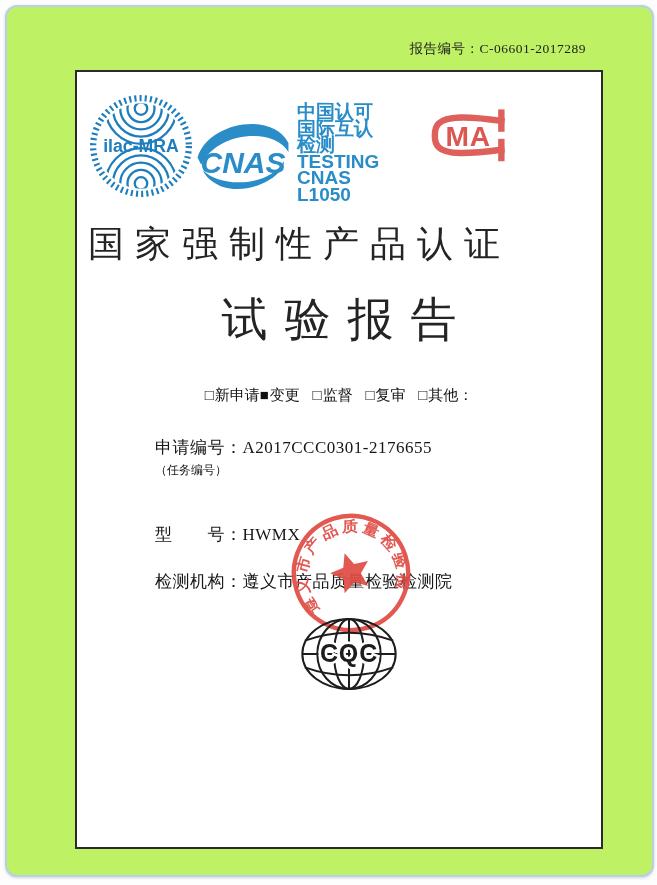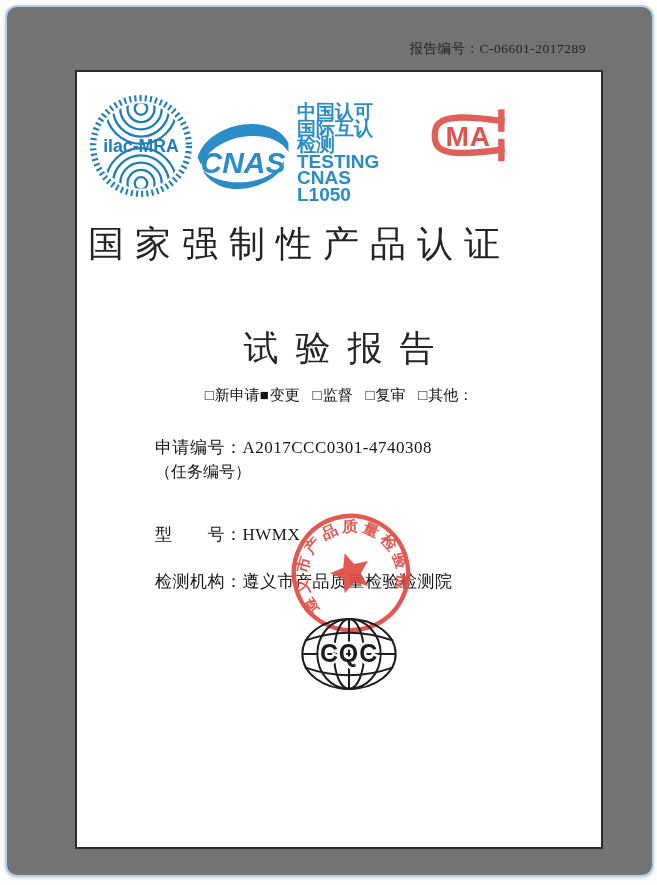--- a/index.html
+++ b/index.html
@@ -1,50 +1,50 @@
 <!DOCTYPE html>
 <html><head>
 <meta charset="utf-8">
 <style>
   html,body{margin:0;padding:0;background:#fdfdfd;}
   body{width:657px;height:885px;position:relative;overflow:hidden;
        font-family:"Liberation Serif","DejaVu Serif",serif;color:#1f1f1f;}
   .page{position:absolute;left:5px;top:5px;width:645px;height:868px;
-        background:#737373;border:2px solid #b9cfe4;border-radius:12px;
+        background:#bef264;border:2px solid #b9cfe4;border-radius:12px;
         box-shadow:0 1px 3px rgba(120,140,170,.35);}
   .report-no{position:absolute;top:33px;right:66px;font-size:13.5px;
         letter-spacing:.5px;color:#222;}
   .frame{position:absolute;left:68px;top:63px;width:524px;height:775px;
         border:2px solid #2b2b2b;background:#fff;}
   
   .logo{position:absolute;}
   .ilac{left:12px;top:22px;width:104px;height:104px;}
   .cnas{left:116px;top:37px;width:100px;height:88px;}
   .accred{position:absolute;left:220px;top:32px;width:110px;
         font-family:"Liberation Sans","DejaVu Sans",sans-serif;
         font-weight:bold;color:#2a8dc8;font-size:19px;line-height:16.5px;}
   .cma{left:345px;top:30px;width:96px;height:66px;}
   .cma-num{position:absolute;left:330px;top:96px;width:130px;text-align:center;
         color:#d9453f;font-size:17px;letter-spacing:2px;font-weight:bold;}
   
   .title{position:absolute;left:0;top:148px;width:100%;
         font-size:36px;letter-spacing:11px;text-indent:11px;color:#242424;}
   .subtitle{position:absolute;left:0;top:217px;width:100%;text-align:center;
-        font-size:35px;letter-spacing:17px;text-indent:17px;color:#242424;margin-top:36px;}
+        font-size:46px;letter-spacing:17px;text-indent:17px;color:#242424;}
   
   .cb-row{position:absolute;left:0;top:314px;width:100%;text-align:center;
         font-size:15px;color:#111;}
   .cb{white-space:nowrap;}
   .cb + .cb{margin-left:9px;}
   .cb:nth-child(2){margin-left:0;}
   .cb .sym{margin-right:1px;}
   
   .field{position:absolute;left:78px;font-size:17px;letter-spacing:.5px;color:#161616;}
   .f-app{top:364px;}
-  .f-task{top:390px;font-size:16px;letter-spacing:0;}
+  .f-task{top:390px;font-size:12px;letter-spacing:0;}
   .f-prod{top:417px;}
   .f-model{top:451px;}
   .f-org{top:498px;}
   
   .stamp{position:absolute;left:210px;top:437px;width:128px;height:128px;opacity:.92;}
   .cqc{position:absolute;left:222px;top:543px;width:100px;height:78px;}
 </style>
 </head>
 <body>
 
@@ -102,21 +102,21 @@
     <div class="title">国家强制性产品认证</div>
     <div class="subtitle">试验报告</div>
 
     <div class="cb-row">
       <span class="cb"><span class="sym">□</span><span>新申请</span></span><span class="cb"><span class="sym">■</span><span>变更</span></span>
       <span class="cb"><span class="sym">□</span><span>监督</span></span>
       <span class="cb"><span class="sym">□</span><span>复审</span></span>
       <span class="cb"><span class="sym">□</span><span>其他：</span></span>
     </div>
 
-    <div class="field f-app">申请编号：A2017CCC0301-4740308</div>
+    <div class="field f-app">申请编号：A2017CCC0301-2176655</div>
     <div class="field f-task">（任务编号）</div>
     <div class="field f-model">型　　号：HWMX</div>
     <div class="field f-org">检测机构：遵义市产品质量检验检测院</div>
 
     <svg class="stamp" viewBox="0 0 130 130">
       <defs>
         <path id="ringPath" d="M25.2 92 A46 46 0 1 1 104.8 92"></path>
       </defs>
       <g transform="rotate(-18 65 65)">
         <circle cx="65" cy="65" r="58" fill="none" stroke="#e04b44" stroke-width="4.5"></circle>

